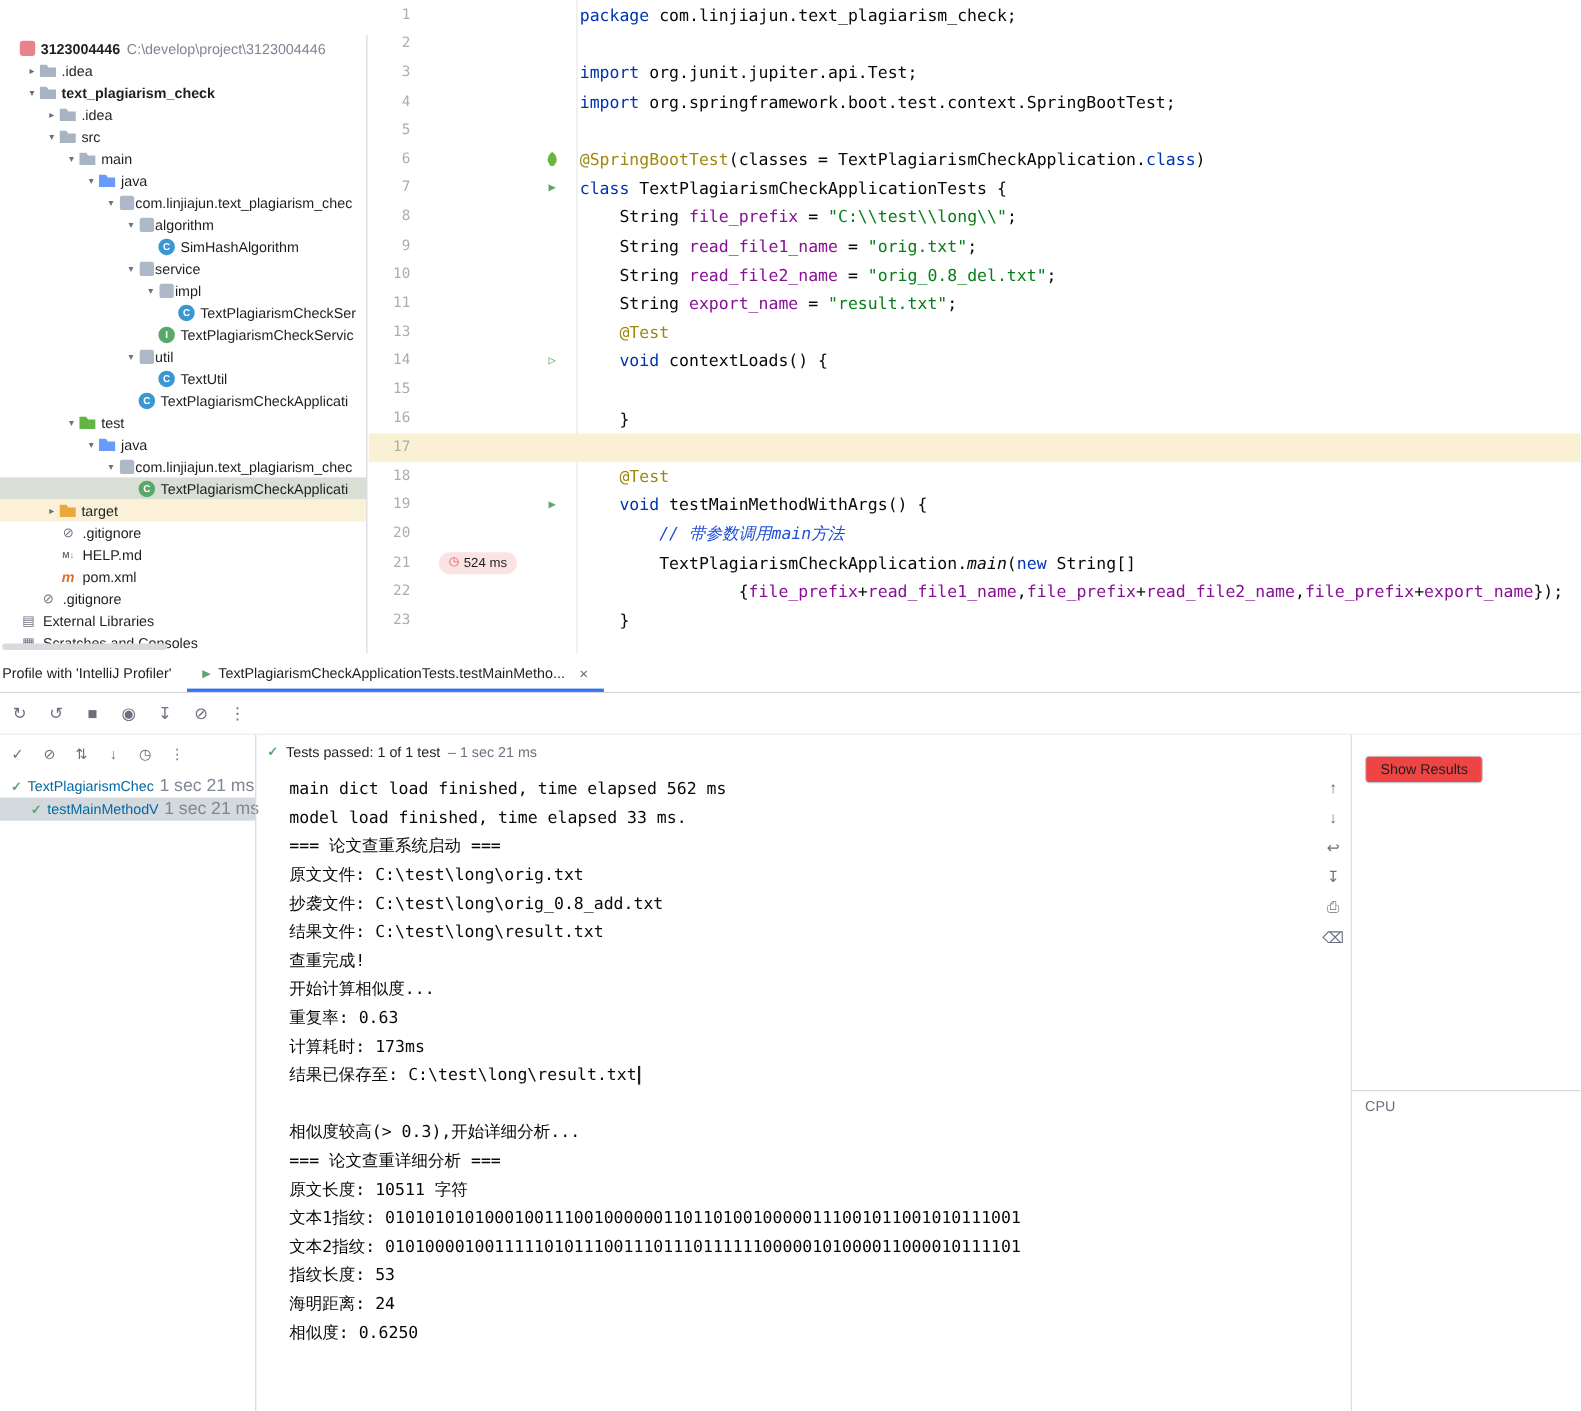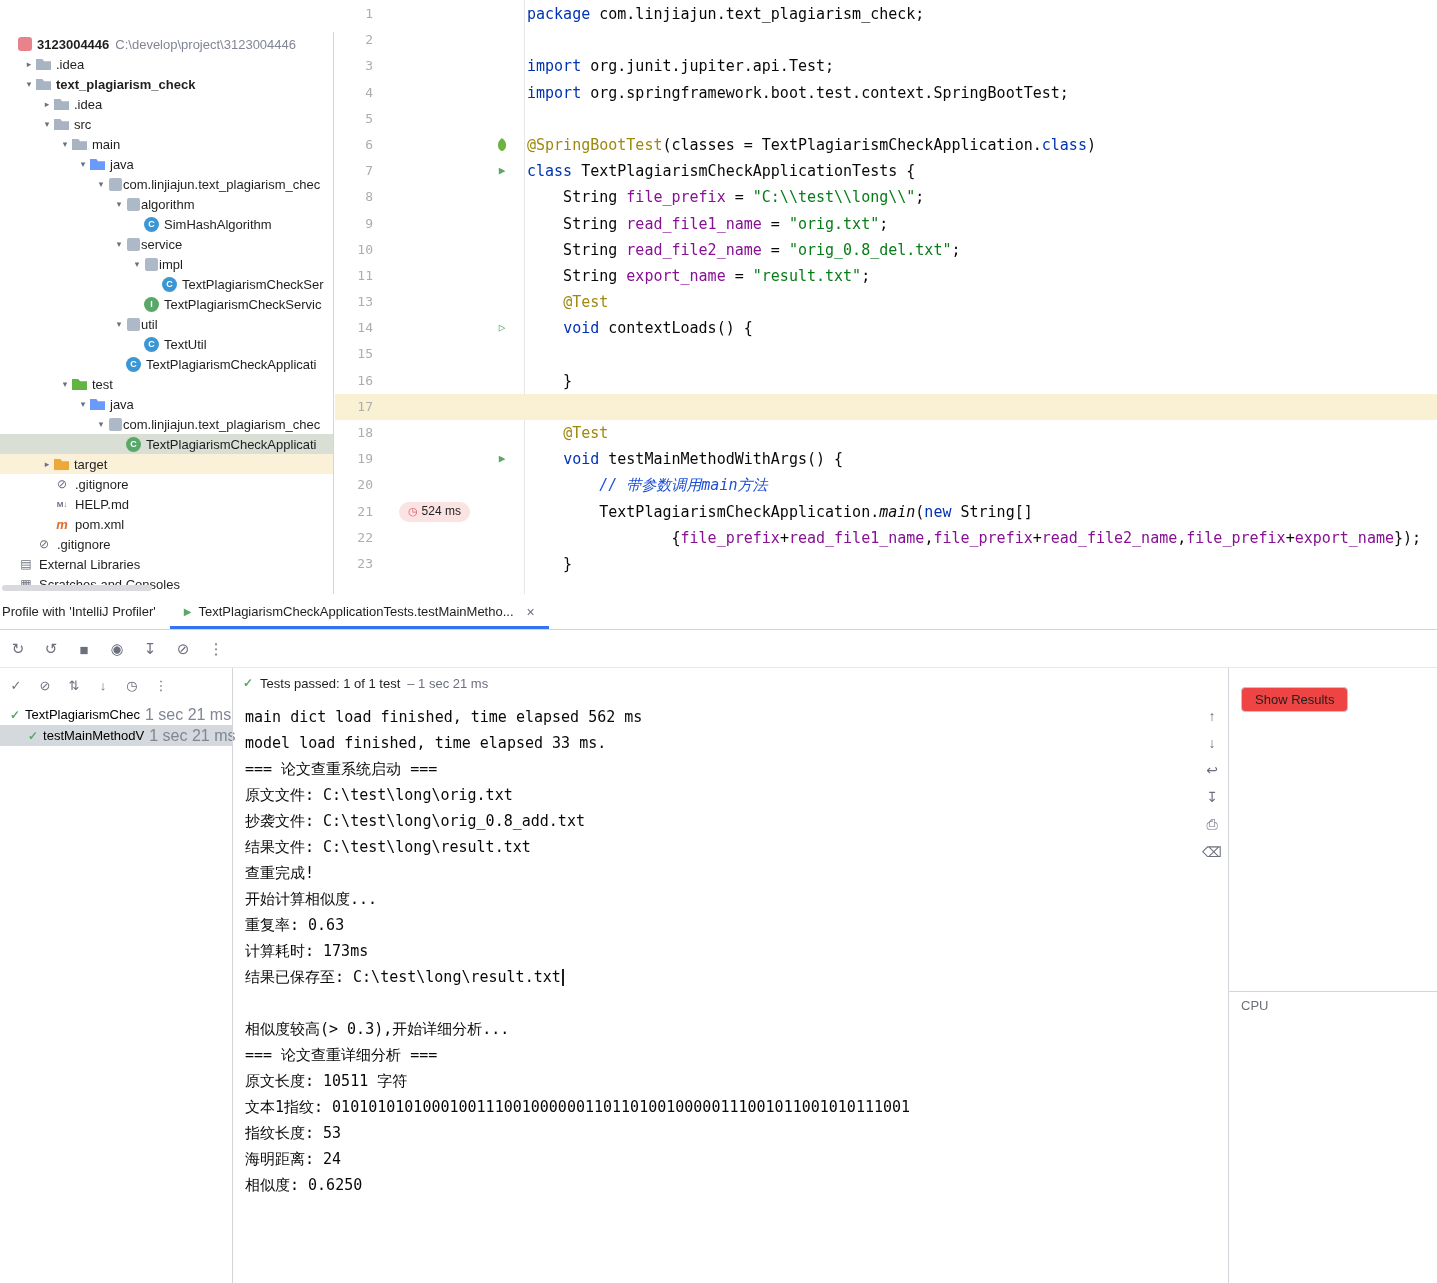--- a/index.html
+++ b/index.html
@@ -68,28 +68,28 @@
   .tbicon { display:inline-block; text-align:center; min-width:16px; cursor:default; }
 
   
   .bottom { position:absolute; top:668px; left:0; width:1437px; height:615px; background:#fff; }
   .filterbar { position:absolute; top:4px; left:0; width:232px; height:26px; display:flex;
     align-items:center; gap:13px; padding-left:8px; color:#6C707E; font-size:13px; }
   .testtree { position:absolute; top:36px; left:0; width:232px; }
   .ttrow { height:21px; display:flex; align-items:center; gap:5px; font-size:13px; white-space:nowrap; }
   .ttrow.sel { background:#D4D9DE; }
   .check { color:#59A869; font-weight:bold; font-size:12px; }
-  .tname { color:#000000; }
+  .tname { color:#0369a1; }
   .ttime { margin-left:auto; padding-right:5px; color:#818594; font-size:16px; }
   .vline-left { position:absolute; top:0; bottom:0; left:232px; width:1px; background:#D3D5DB; }
   .statusrow { position:absolute; top:0; left:233px; height:30px; display:flex; align-items:center;
     gap:7px; padding-left:10px; font-size:13px; }
   .st-label { color:#1f1f1f; }
   .st-detail { color:#6C707E; }
-  .console { position:absolute; top:36px; left:231px; width:963px; bottom:0; overflow:hidden;
+  .console { position:absolute; top:36px; left:249px; width:963px; bottom:0; overflow:hidden;
     font-family:"DejaVu Sans Mono", monospace; font-size:15px; padding-left:14px; color:#080808; }
   .cl { height:26px; line-height:26px; white-space:pre; }
   .caret { display:inline-block; width:2px; height:17px; background:#1f1f1f; vertical-align:middle; margin-left:1px; }
   .rstrip { position:absolute; top:40px; left:1197px; width:30px; display:flex; flex-direction:column;
     gap:11px; align-items:center; color:#6C707E; font-size:14px; }
   .vline-right { position:absolute; top:0; bottom:0; left:1228px; width:1px; background:#D3D5DB; }
   .rpanel { position:absolute; top:0; left:1229px; right:0; bottom:0; background:#fff; }
   .show-results { position:absolute; top:19px; left:12px; height:25px; padding:0 13px;
     border:1px solid #C2C5CC; border-radius:4px; background:#ef4444; font-size:13px; color:#1f1f1f;
     font-family:"Liberation Sans", sans-serif; }
@@ -331,20 +331,21 @@
         <div class="cl">查重完成!</div>
         <div class="cl">开始计算相似度...</div>
         <div class="cl">重复率: 0.63</div>
         <div class="cl">计算耗时: 173ms</div>
         <div class="cl">结果已保存至: C:\test\long\result.txt<span class="caret"></span></div>
         <div class="cl"></div>
         <div class="cl">相似度较高(&gt; 0.3),开始详细分析...</div>
         <div class="cl">=== 论文查重详细分析 ===</div>
         <div class="cl">原文长度: 10511 字符</div>
         <div class="cl">文本1指纹: 0101010101000100111001000000110110100100000111001011001010111001</div>
+        <div class="cl">文本2指纹: 0101000010011111010111001110111011111100000101000011000010111101</div>
         <div class="cl">指纹长度: 53</div>
         <div class="cl">海明距离: 24</div>
         <div class="cl">相似度: 0.6250</div>
       </div>
 
     <div class="rstrip">
         <span class="tbicon">↑</span>
         <span class="tbicon">↓</span>
         <span class="tbicon">↩</span>
         <span class="tbicon">↧</span>

